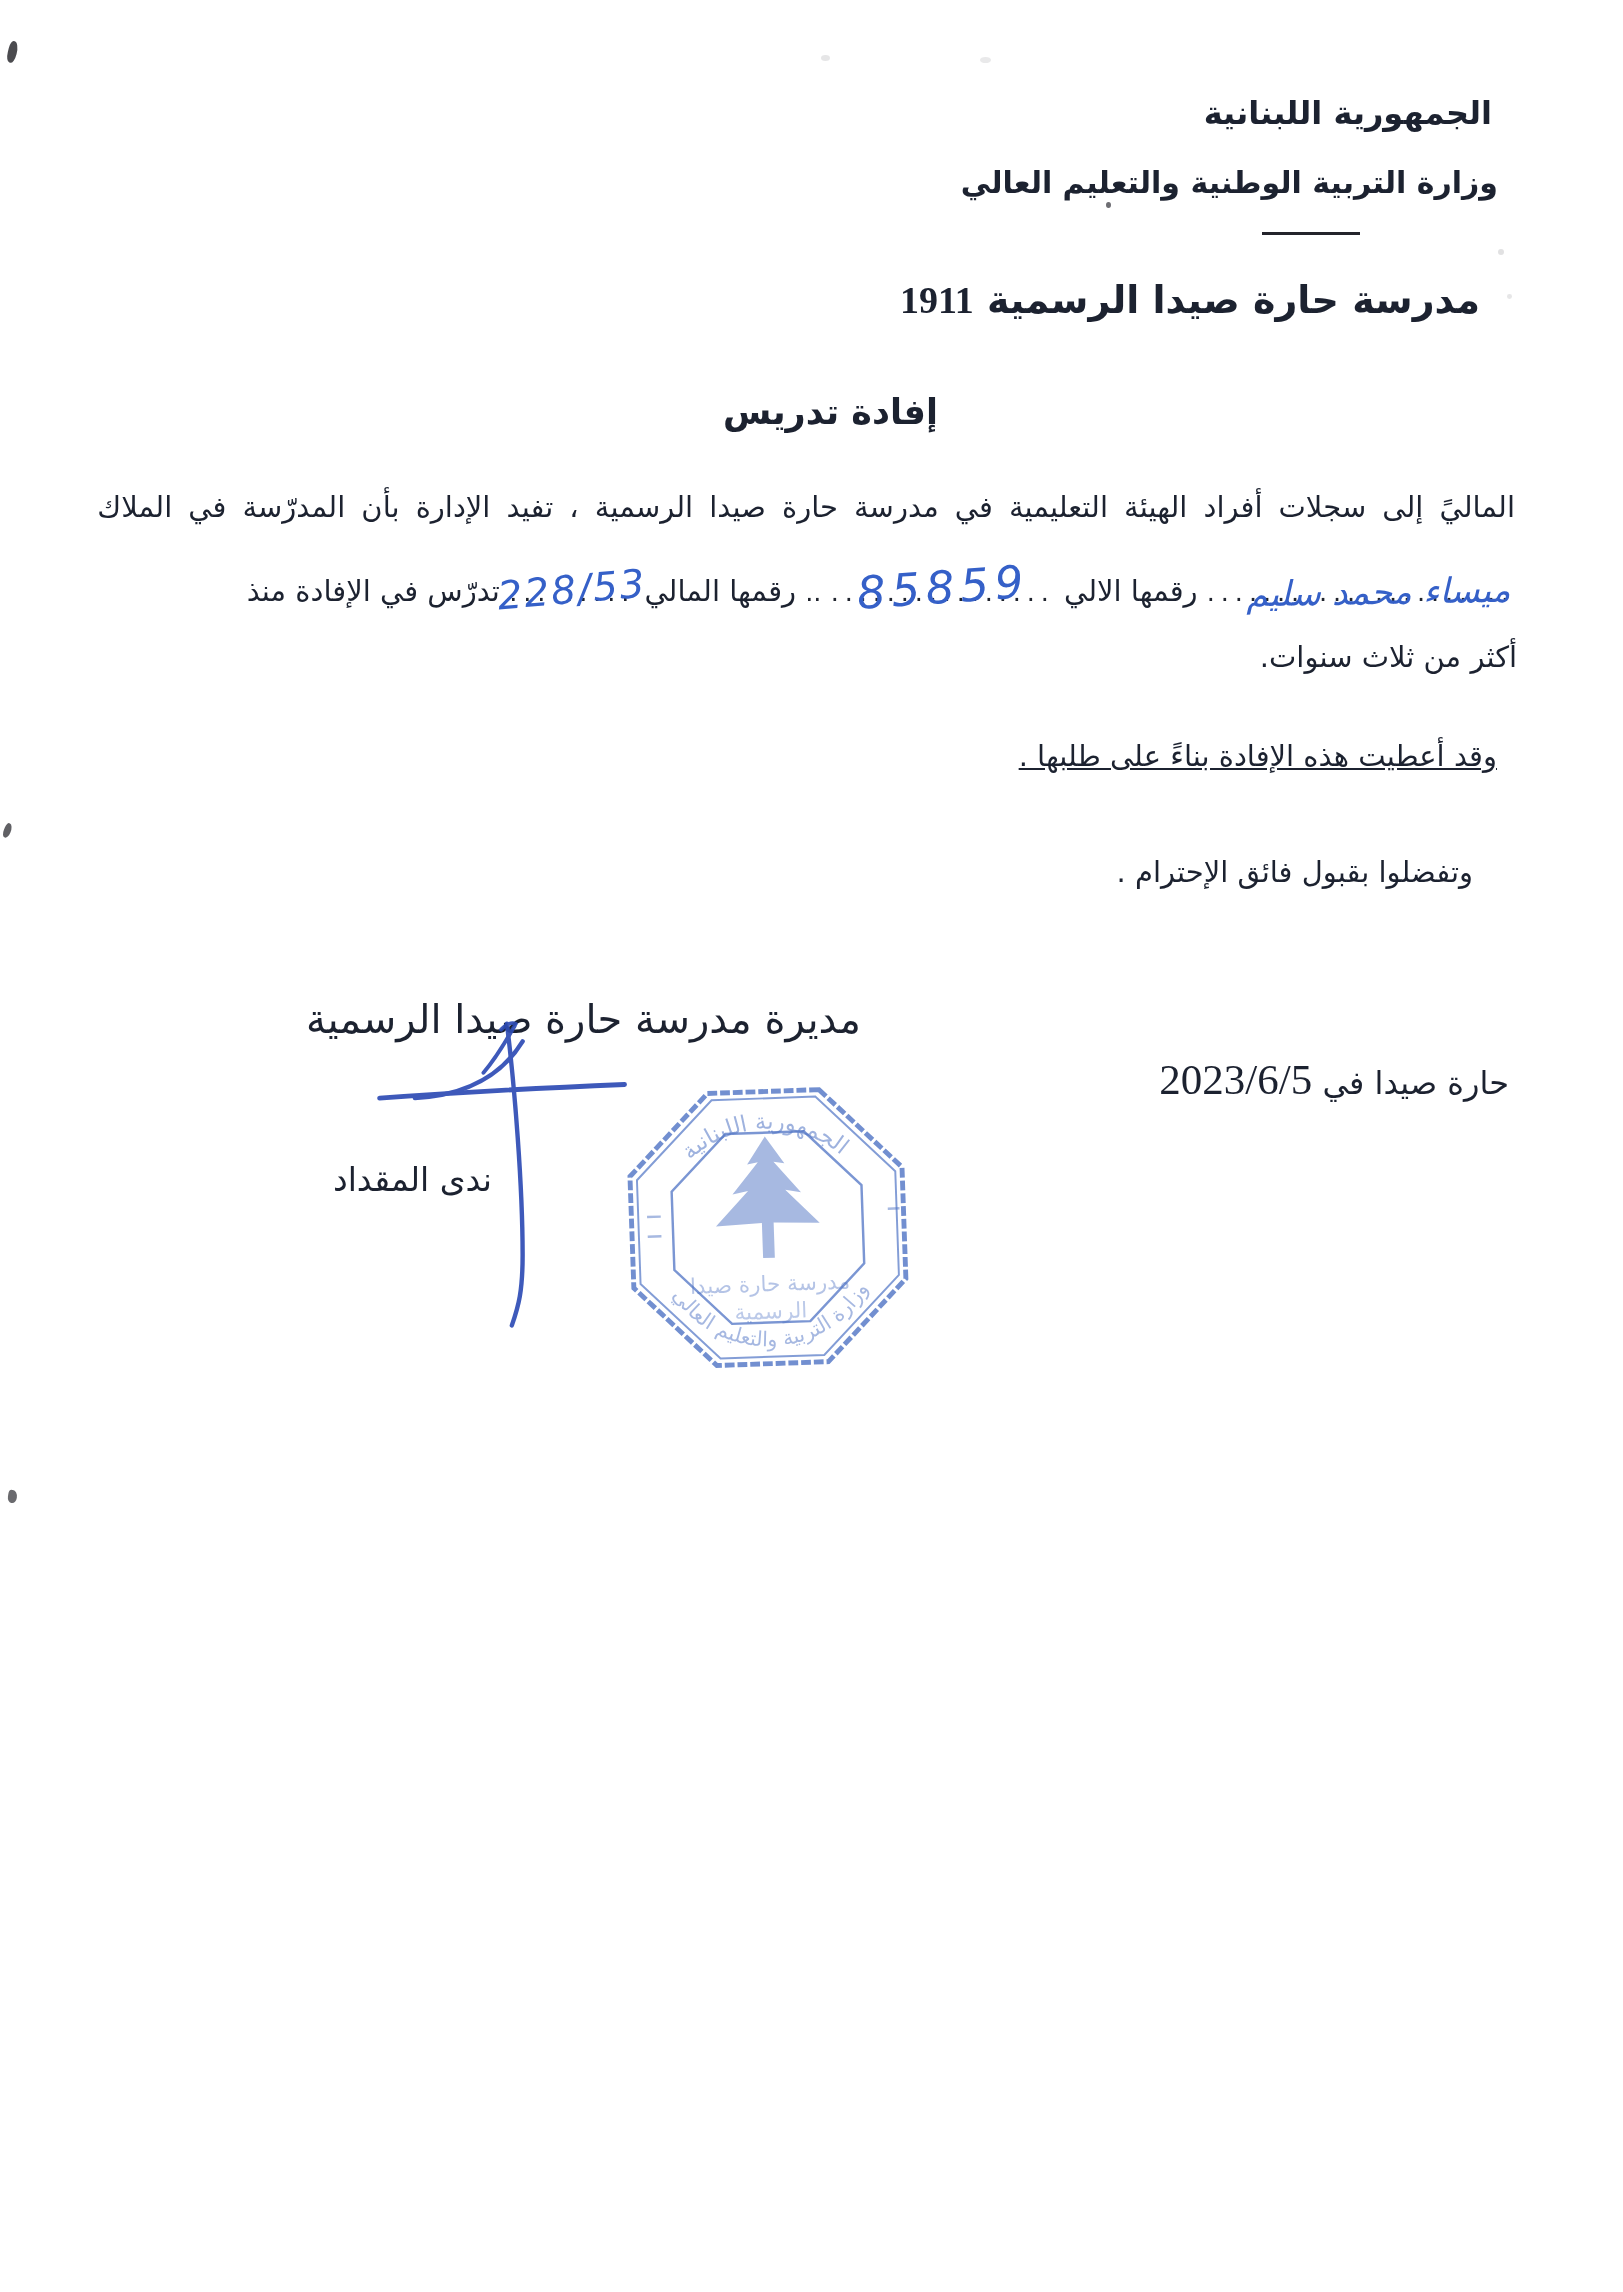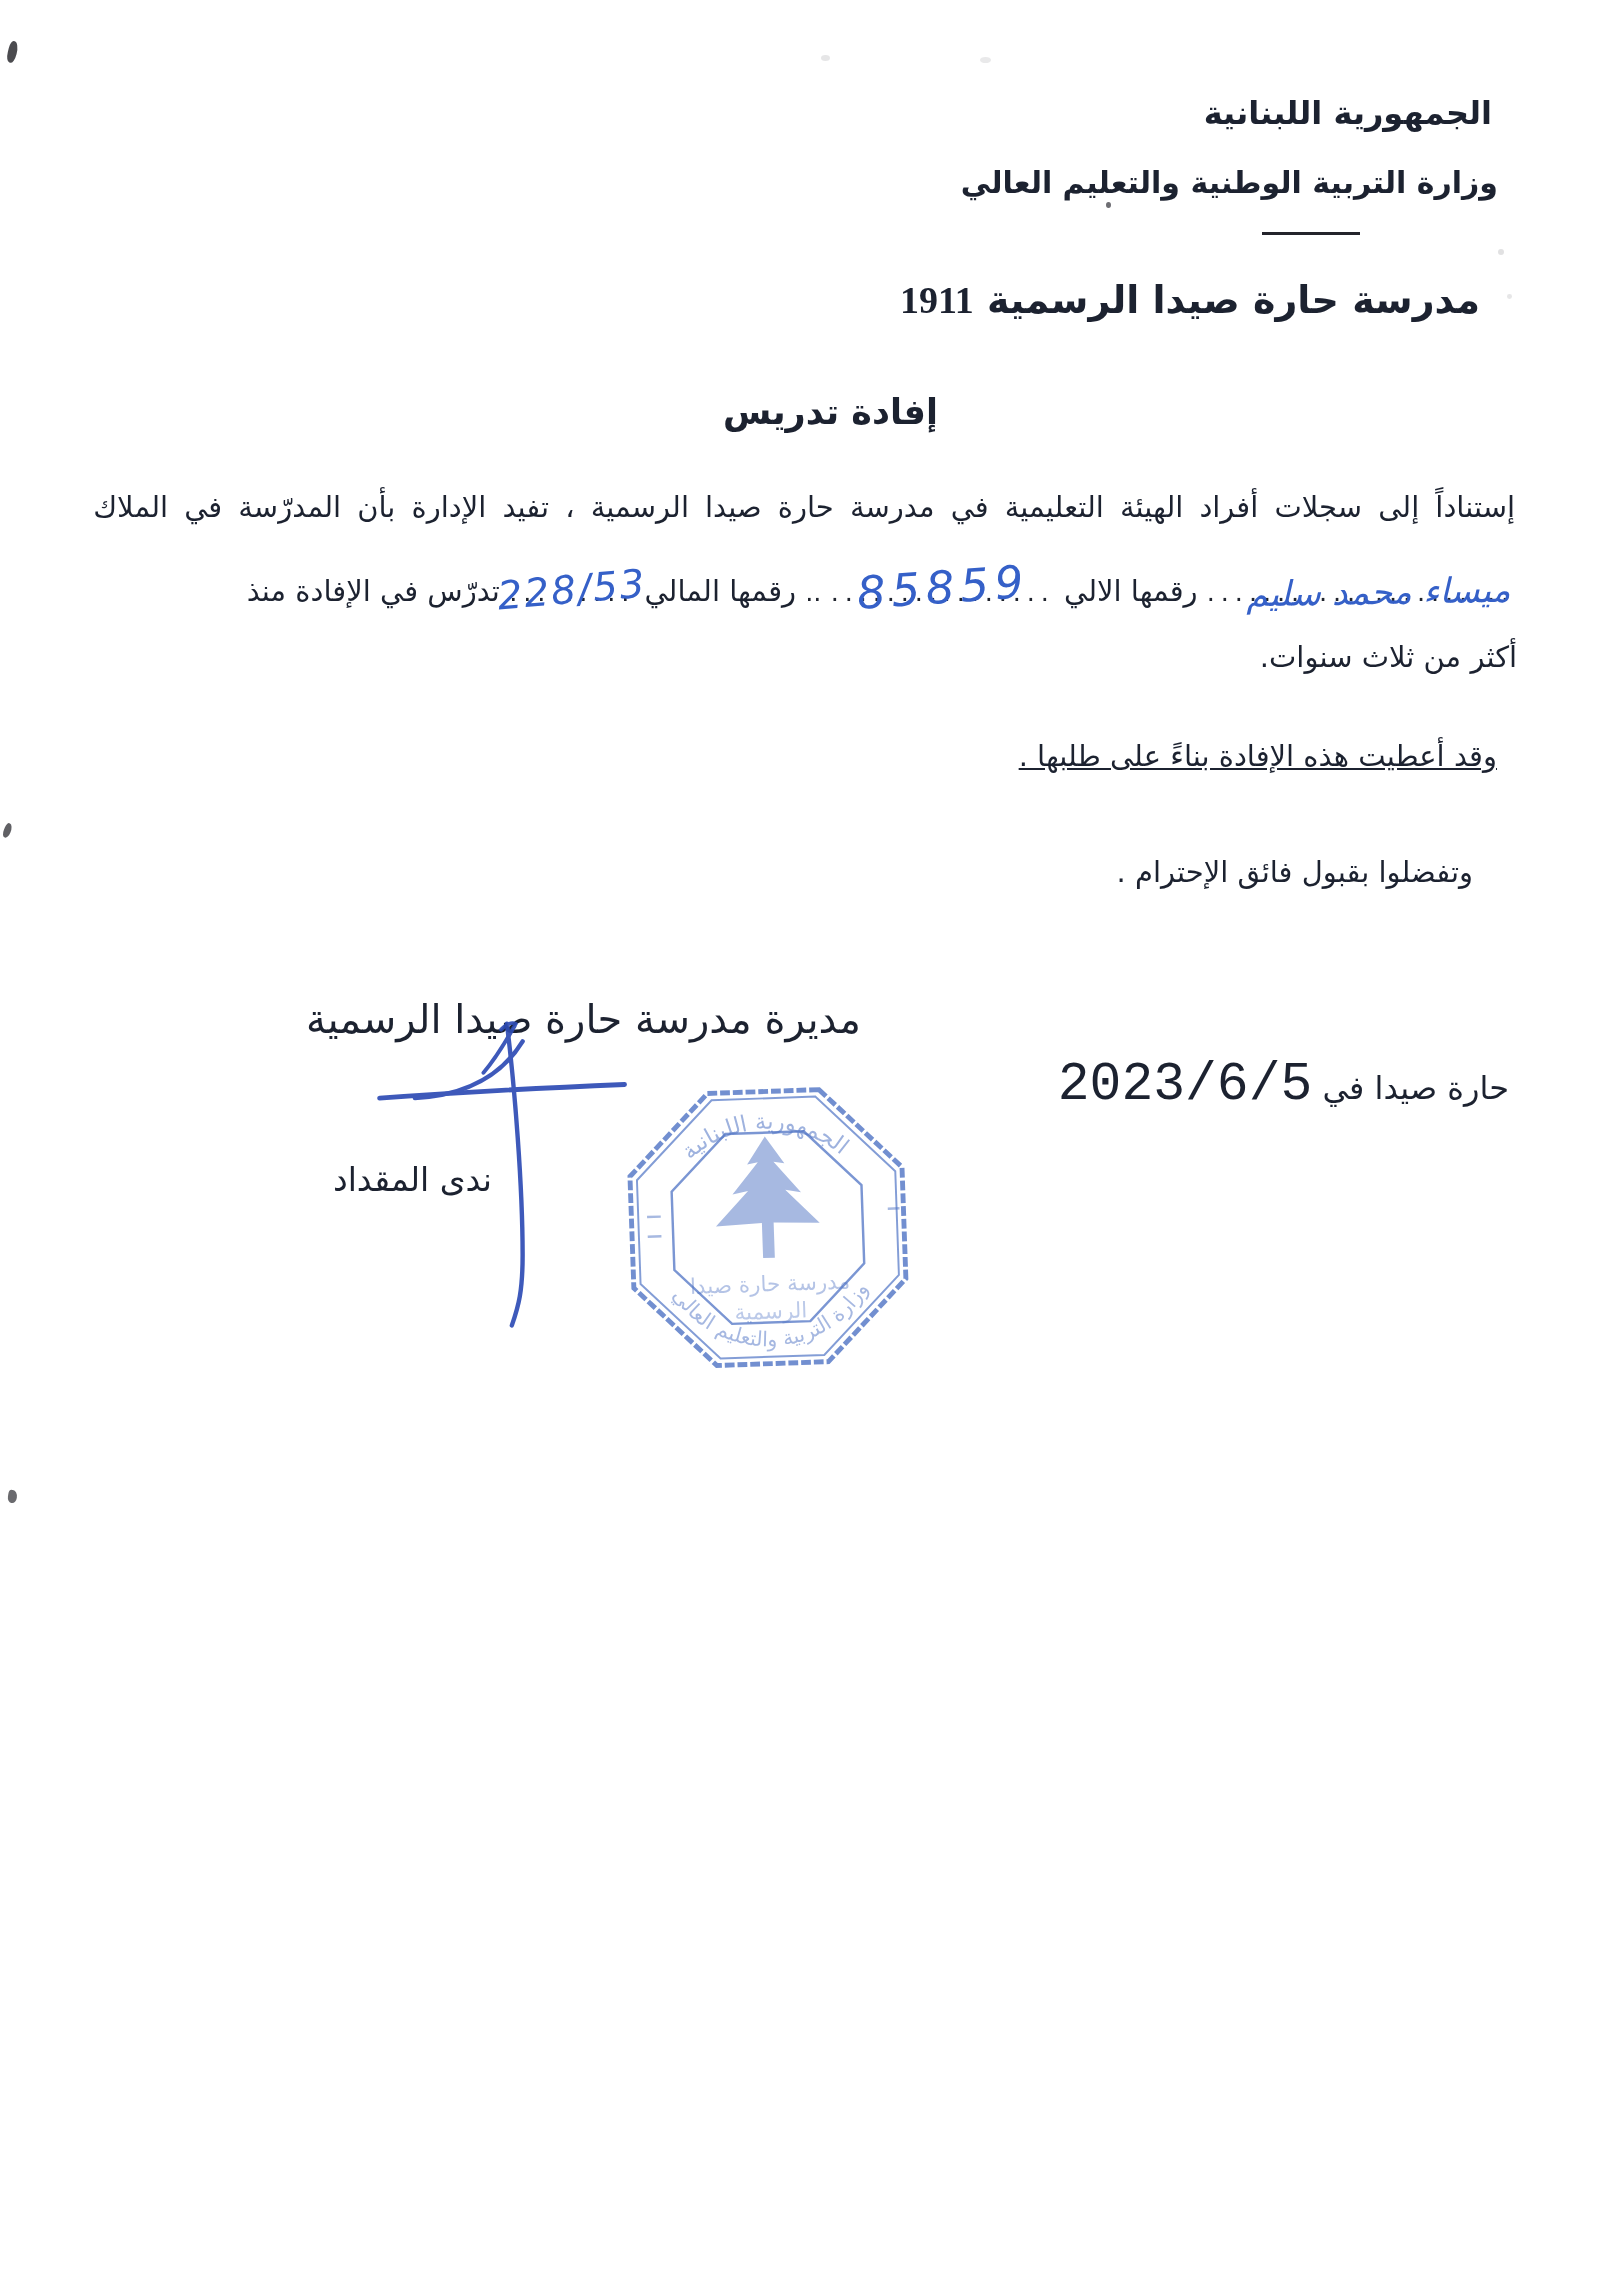--- a/index.html
+++ b/index.html
@@ -39,21 +39,21 @@
   }
   .hw-name{position:absolute;right:3.9px;bottom:-3.9px;font-size:35px;transform:rotate(-1deg);}
   .hw-num1{position:absolute;left:50%;bottom:-5.9px;transform:translateX(-50%) rotate(-4deg);font-size:45px;letter-spacing:5.9px;}
   .hw-num2{position:absolute;left:50%;bottom:-3.9px;transform:translateX(-50%) rotate(-5deg);font-size:39px;letter-spacing:2px;}
   
   .role-line{left:306px;top:996px;font-size:40px;text-align:right;}
   .sig-name{left:333px;top:1160px;font-size:33px;}
   .sig-svg{left:358px;top:1010px;}
   
   .date-line{right:114px;top:1055px;font-size:32px;}
-  .date-value{font-family:Liberation Mono, monospace;font-size:53px;}
+  .date-value{font-family:Liberation Serif, serif;font-size:43px;}
   
   .stamp{left:614px;top:1066px;transform:rotate(-2deg);}
   
   .artifact{position:absolute;background:#2b2b30;border-radius:40% 60% 50% 50%;}
   .a1{left:7.8px;top:41px;width:8.8px;height:21.6px;transform:rotate(14deg);opacity:.85;}
   .a2{left:3.9px;top:823px;width:6.9px;height:14.7px;transform:rotate(22deg);opacity:.75;}
   .a3{left:7.8px;top:1490px;width:8.8px;height:12.7px;transform:rotate(8deg);opacity:.7;}
   .speck{position:absolute;background:#9a9aa0;border-radius:50%;}
   .s1{left:821px;top:55px;width:8.8px;height:5.9px;opacity:.25;}
   .s2{left:980px;top:57px;width:10.8px;height:5.9px;opacity:.22;}
@@ -78,21 +78,21 @@
   <div class="abs rtl bold hdr1">الجمهورية اللبنانية</div>
   <div class="abs rtl bold hdr2">وزارة التربية الوطنية والتعليم العالي</div>
   <div class="abs underline-mark"></div>
   <div class="abs rtl bold school">
     <span>مدرسة حارة صيدا الرسمية</span>
     <span class="serif-digits">1911</span>
   </div>
 
   <div class="abs rtl bold doc-title">إفادة تدريس</div>
 
-  <div class="abs rtl bodyline l1">إستناداً إلى سجلات أفراد الهيئة التعليمية في مدرسة حارة صيدا الرسمية ، تفيد الإدارة بأن المدرّسة في الملاك</div>
+  <div class="abs rtl bodyline l1">الماليً إلى سجلات أفراد الهيئة التعليمية في مدرسة حارة صيدا الرسمية ، تفيد الإدارة بأن المدرّسة في الملاك</div>
 
   <div class="abs rtl bodyline l2">
     <span class="slot">
       <span class="dots">......................</span>
       <span class="hw hw-name">ميساء محمد سليم</span>
     </span>
     <span>رقمها الالي</span>
     <span class="slot">
       <span class="dots">................</span>
       <span class="hw hw-num1">85859</span>

